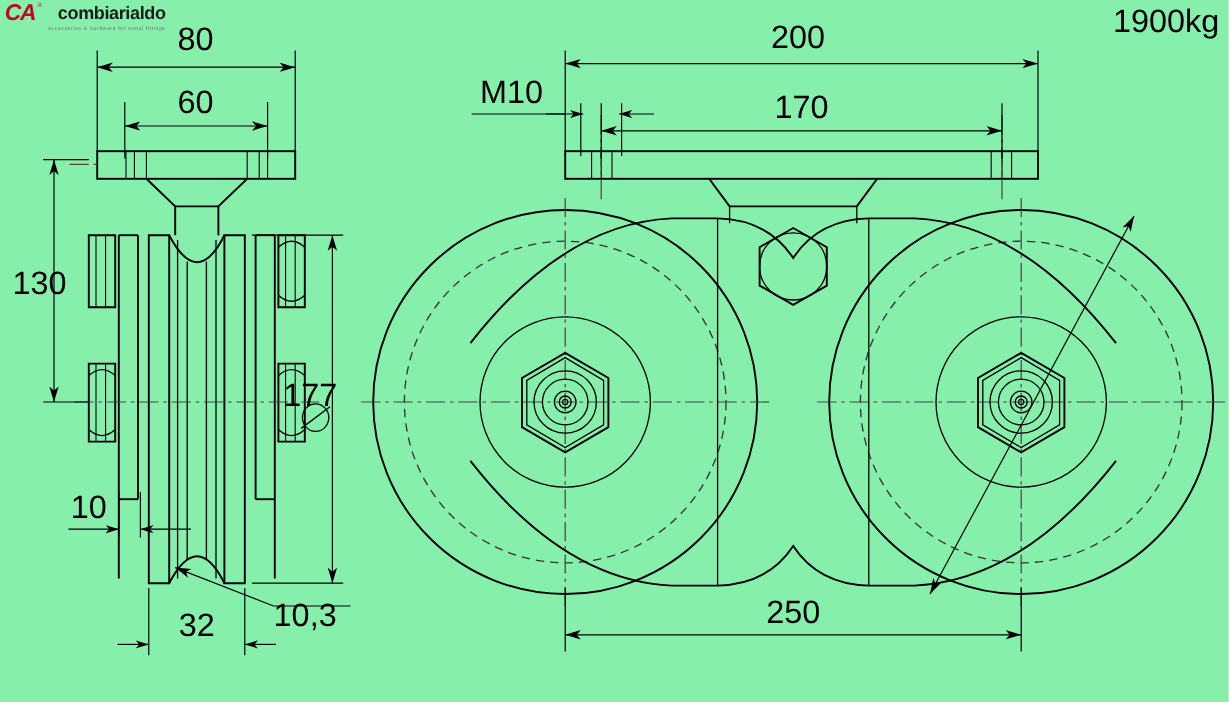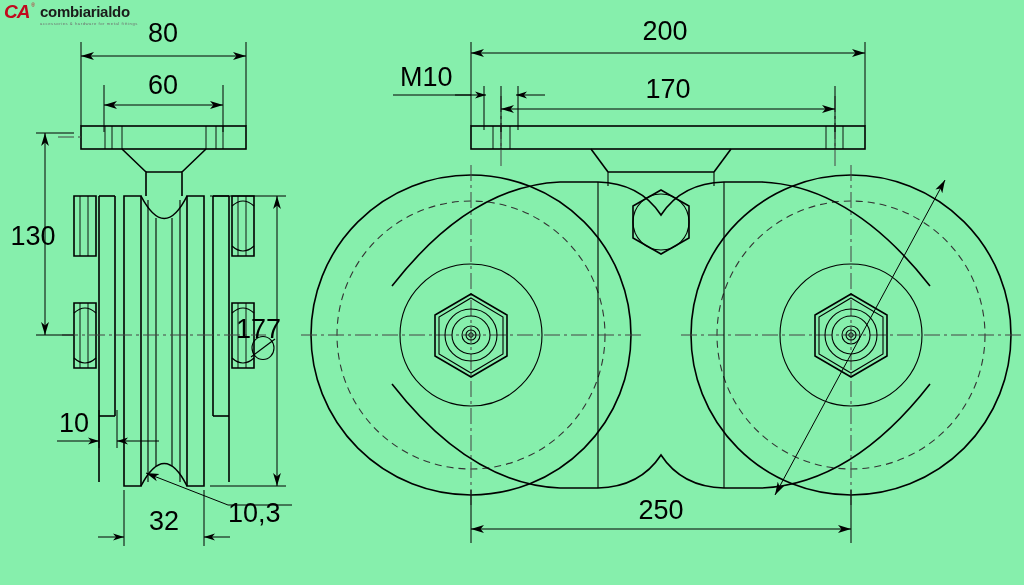--- a/index.html
+++ b/index.html
@@ -45,20 +45,21 @@
     position: absolute;
     right: -1px;
     top: -2px;
     font-size: 5px;
     color: #c10a1e;
   }
   #logo-words {
     display: flex;
     flex-direction: column;
     justify-content: flex-start;
+    text-align: right;
   }
   #logo-name {
     font-family: "Liberation Sans", sans-serif;
     font-weight: bold;
     font-size: 15px;
     letter-spacing: -0.3px;
     color: #1b1b1b;
     line-height: 15px;
   }
   #logo-tagline {
@@ -115,20 +116,21 @@
     <div id="logo-mark">
       <span class="ca-text">CA</span>
       <span class="tm">®</span>
     </div>
     <div id="logo-words">
       <div id="logo-name">combiarialdo</div>
       <div id="logo-tagline">accessories &amp; hardware for metal fittings</div>
     </div>
   </div>
 
+  <div id="capacity">1900kg</div>
 
   <svg id="drawing" width="1024" height="585" viewBox="0 0 1024 585">
 
     <defs>
       <marker id="arrEnd" markerWidth="14" markerHeight="9" refX="13" refY="4.5" orient="auto" markerUnits="userSpaceOnUse">
         <path d="M0,0.6 L13,4.5 L0,8.4 L3.4,4.5 Z" fill="#000"></path>
       </marker>
       <marker id="arrStart" markerWidth="14" markerHeight="9" refX="1" refY="4.5" orient="auto" markerUnits="userSpaceOnUse">
         <path d="M14,0.6 L1,4.5 L14,8.4 L10.6,4.5 Z" fill="#000"></path>
       </marker>

